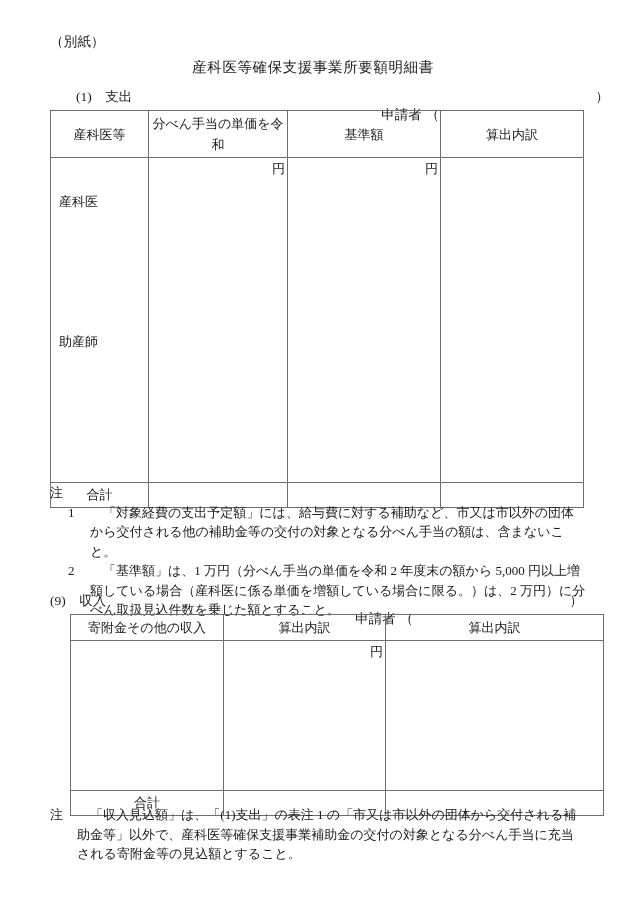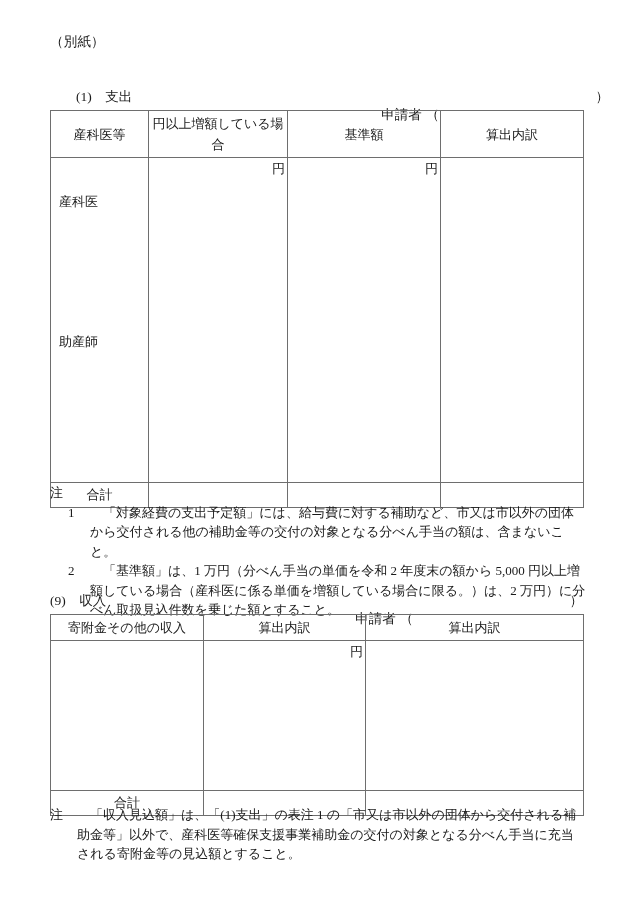--- a/index.html
+++ b/index.html
@@ -162,40 +162,41 @@
     text-indent: 13px;
   }
 </style>
 </head>
 <body>
 
 <div class="page">
 
   <div class="attachment-tag">（別紙）</div>
 
+  <div class="doc-title">産科医等確保支援事業所要額明細書</div>
 
   <div class="section-head" style="top:88px;margin-left:26px;">
     <span class="sec-no">(1)　支出</span>
     <span class="applicant">
       <span>申請者</span><span class="paren-open">（</span>
       <span class="paren-close">）</span>
     </span>
   </div>
 
   <table class="tbl" style="top:110px;">
     <colgroup>
       <col style="width:98px;">
       <col style="width:139px;">
       <col style="width:153px;">
       <col style="width:143px;">
     </colgroup>
     <thead>
       <tr>
         <th>産科医等</th>
-        <th>円以上増額している場合</th>
+        <th>分べん手当の単価を令和</th>
         <th>基準額</th>
         <th>算出内訳</th>
       </tr>
     </thead>
     <tbody>
       <tr>
         <td class="stack-col" style="height:320px;">
           <span class="lbl-a">産科医</span>
           <span class="lbl-b">助産師</span>
         </td>
@@ -225,21 +226,21 @@
   </div>
 
   <div class="section-head" style="top:592px;">
     <span class="sec-no">(9)　収入</span>
     <span class="applicant">
       <span>申請者</span><span class="paren-open">（</span>
       <span class="paren-close">）</span>
     </span>
   </div>
 
-  <table class="tbl" style="top:614px;">
+  <table class="tbl" style="top:614px;margin-left:20px;">
     <colgroup>
       <col style="width:153px;">
       <col style="width:162px;">
       <col style="width:218px;">
     </colgroup>
     <thead>
       <tr>
         <th>寄附金その他の収入</th>
         <th>算出内訳</th>
         <th>算出内訳</th>

